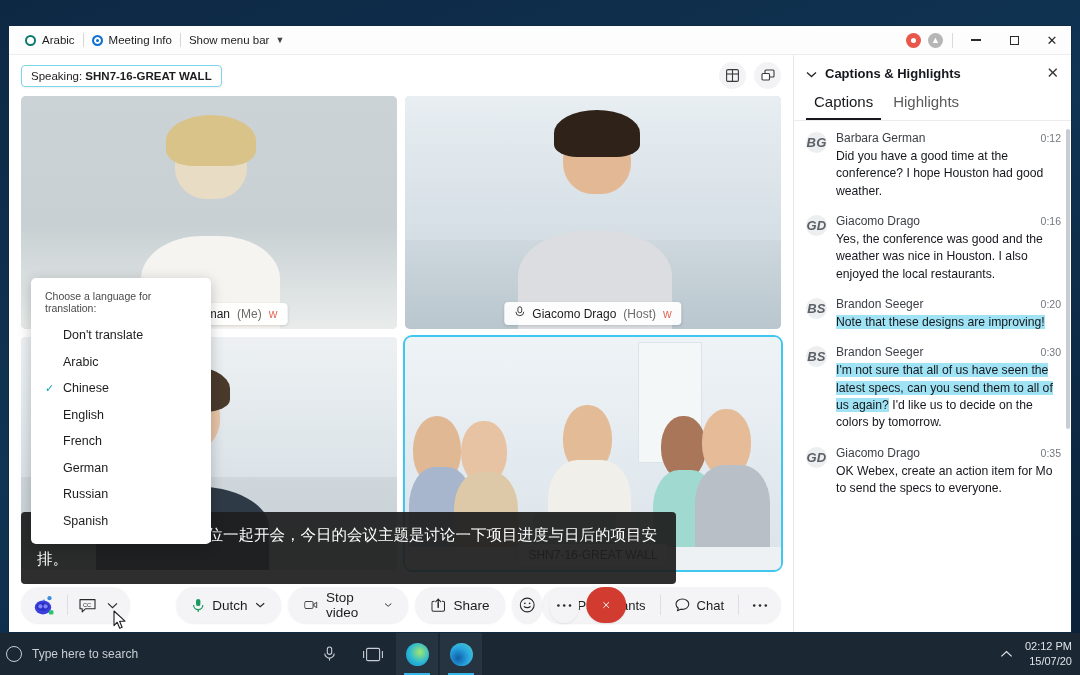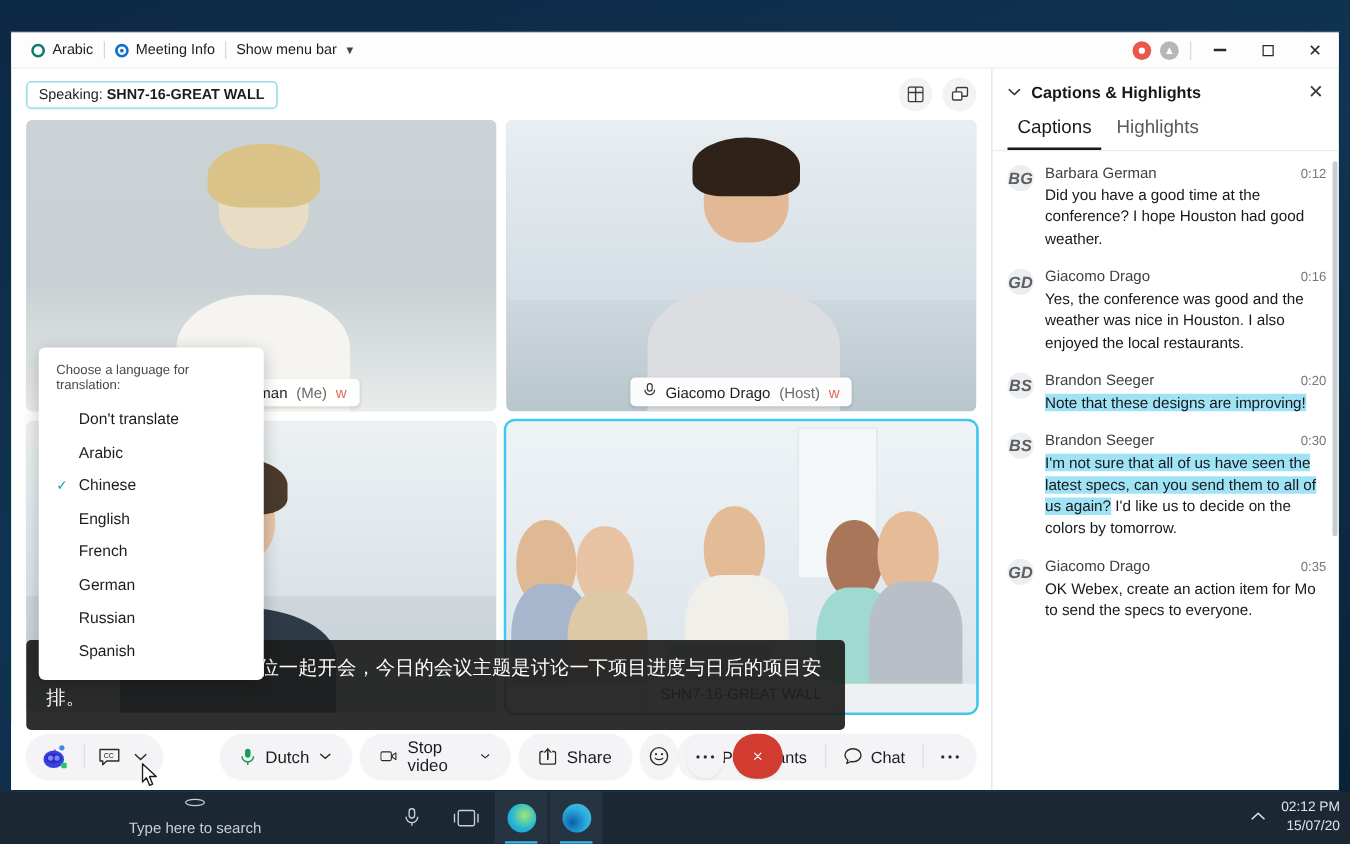--- a/index.html
+++ b/index.html
@@ -68,21 +68,21 @@
   }
   .vsep { width:1px; height:15px; background:#dadada; margin-right: 4px;}
   .wbtn {
     width: 38px; height: 29px; display: flex; align-items: center; justify-content: center;
     font-size: 13px; color: #2a2a2a;
   }
   .sq { width:9px;height:9px;border:1.2px solid #2a2a2a; }
   .dash { width:10px;height:1.2px;background:#2a2a2a; }
 
   
-  .body { flex: 1; display: flex; min-height: 0; background:#22c55e; }
+  .body { flex: 1; display: flex; min-height: 0; background:#84cc16; }
 
   
   .stage { flex: 1; position: relative; background: #ffffff; display:flex; flex-direction:column; min-width:0;}
   .stage-top {
     height: 41px; flex:0 0 41px; position: relative;
     display: flex; align-items: center; padding: 0 12px;
   }
   .speaking-pill {
     border: 1.5px solid #7fd6ec; border-radius: 4px;
     background: #fff; padding: 4px 9px;
@@ -228,21 +228,21 @@
 
   
   .taskbar {
     position:absolute; left:0; bottom:0; width:1080px; height:42px;
     background: #1b2733;
     display:flex; align-items:center;
   }
   .tb-search {
     display:flex; align-items:center; gap: 10px;
     margin-left: 6px; width: 300px; height: 30px;
-    color:#c9ced4; font-size: 12px; flex-direction: column;
+    color:#c9ced4; font-size: 12px;
   }
   .circ-ic { width:16px;height:16px;border-radius:50%;border:1.4px solid #c9ced4; }
   .tb-icons { display:flex; align-items:center; gap: 2px; margin-left: 2px;}
   .tb-ic {
     width: 42px; height: 42px; display:flex; align-items:center; justify-content:center;
     position: relative;
   }
   .tb-ic.active { background:#263341; }
   .tb-ic.active::after {
     content:''; position:absolute; bottom:0; left:8px; right:8px; height:2.5px; background:#35b6e8;

